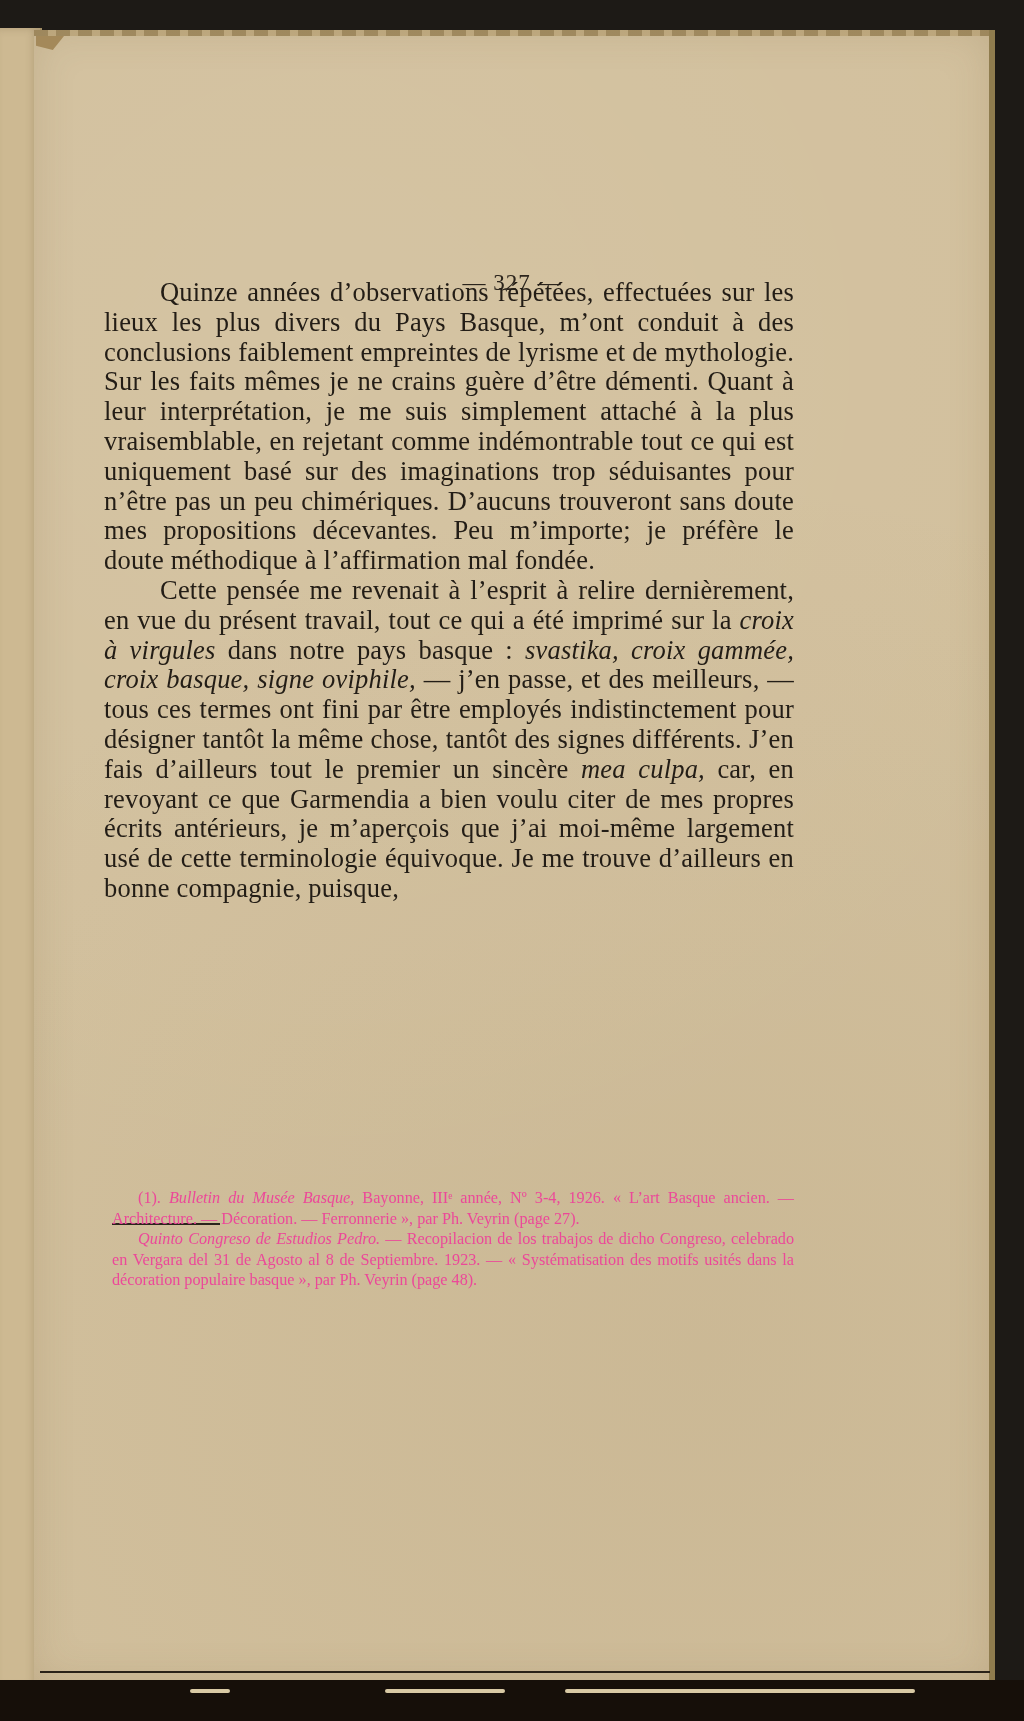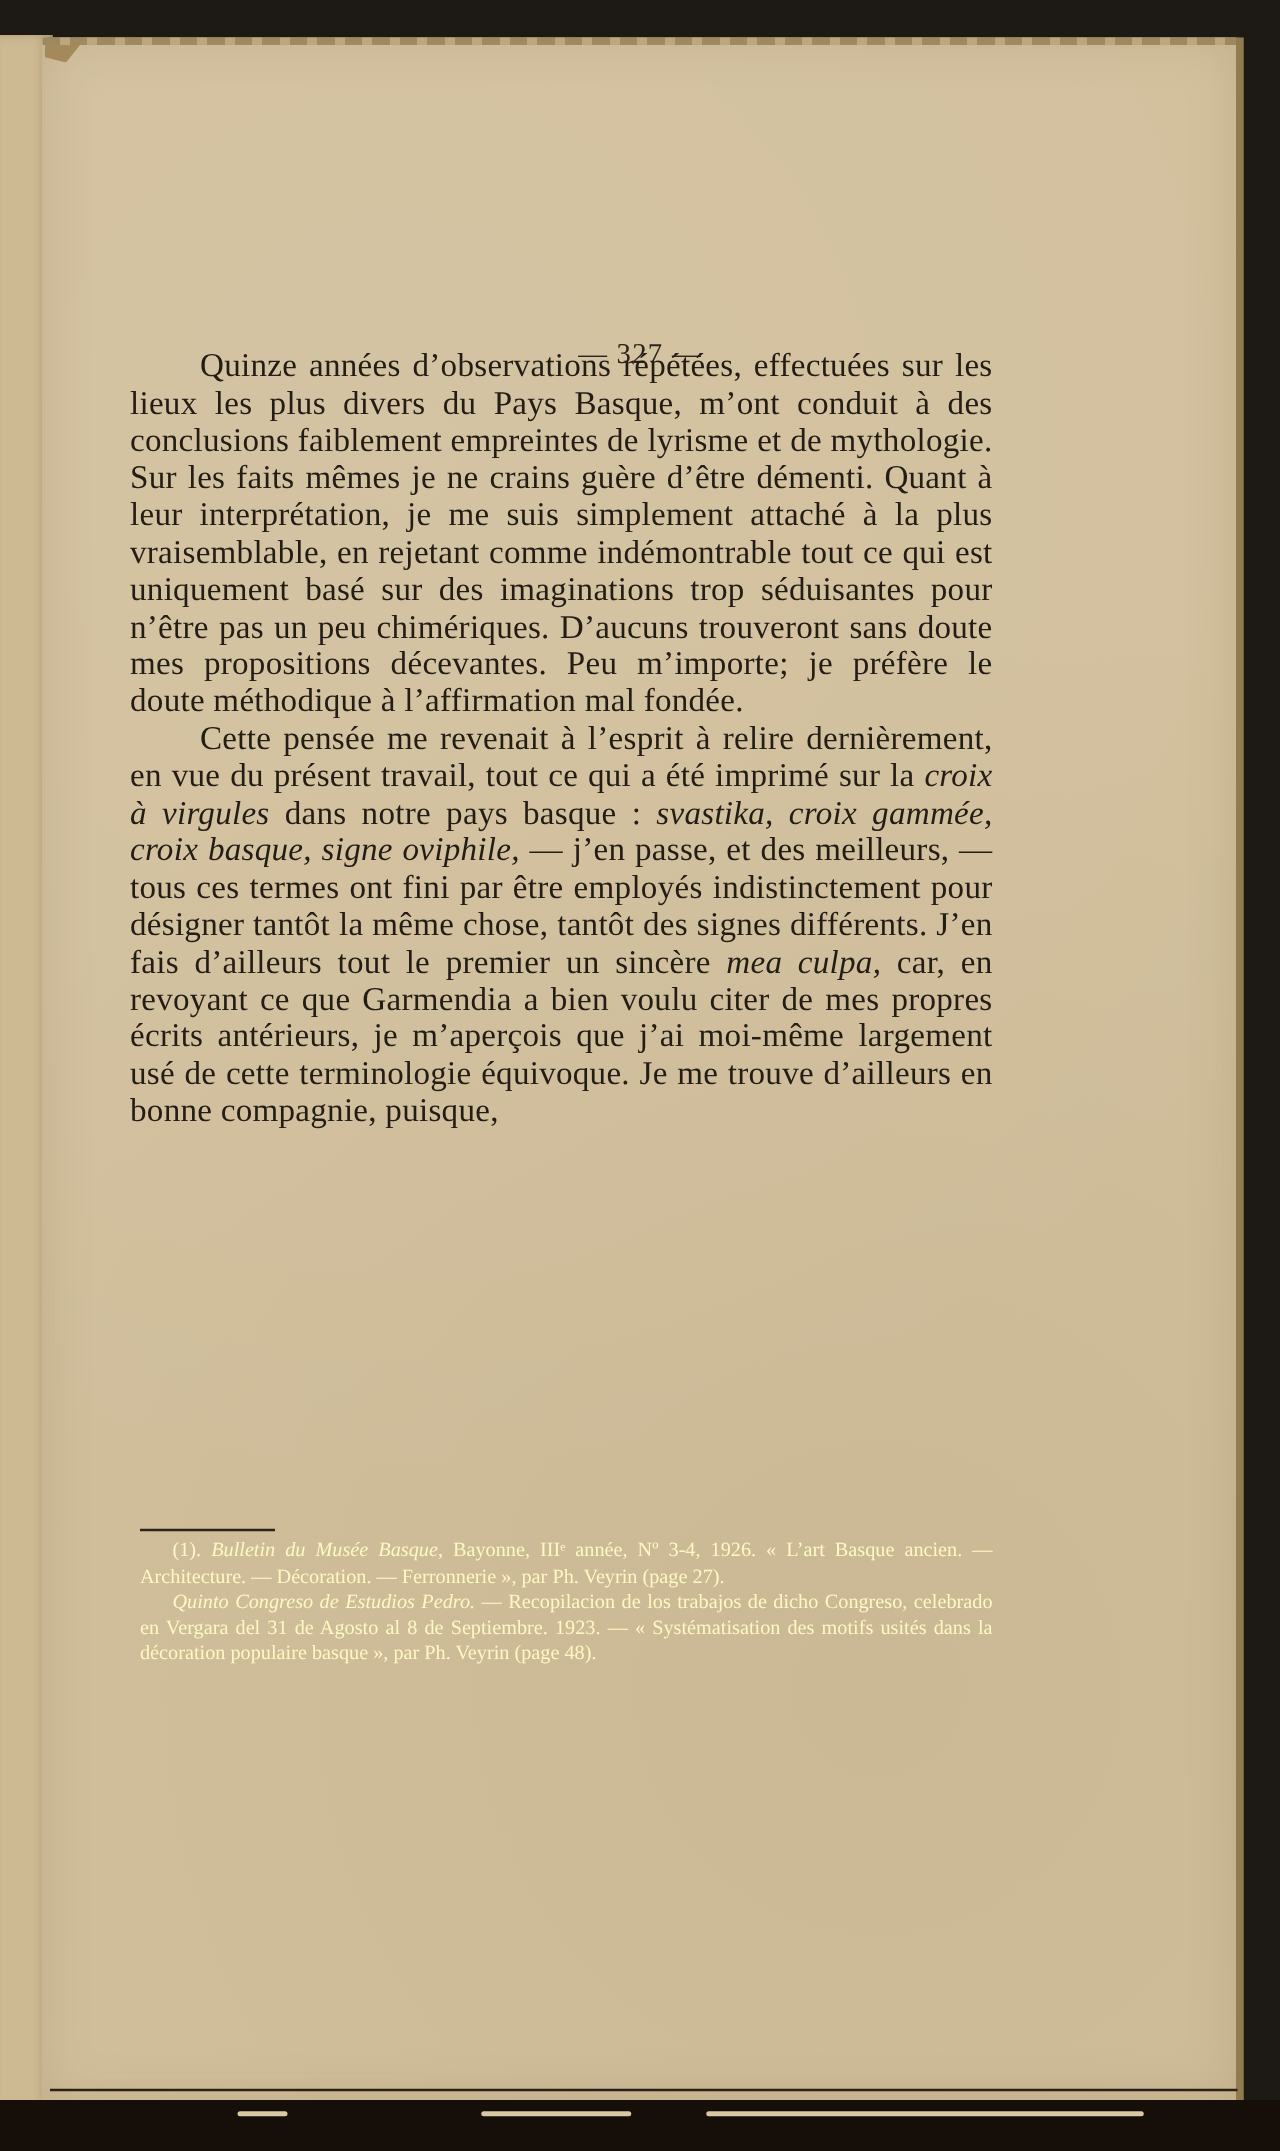--- a/index.html
+++ b/index.html
@@ -57,22 +57,22 @@
     text-align: justify; letter-spacing: 0.2px;
   }
   .body-text p { margin: 0; }
   .body-text p.indent { text-indent: 56px; }
   .body-text em { font-style: italic; }
 
   .footnote-rule {
     position: absolute; left: 112px; top: 1223px; width: 108px; height: 2px; background: #2b241c;
   }
   .footnotes {
-    position: absolute; left: 112px; width: 682px; top: 1230px;
-    color: #fef9c3; font-size: 16.2px; line-height: 20.6px; text-align: justify;
+    position: absolute; left: 112px; width: 682px; top: 1188px;
+    color: #ec4899; font-size: 16.2px; line-height: 20.6px; text-align: justify;
   }
   .footnotes p { margin: 0; text-indent: 26px; }
   .footnotes em { font-style: italic; }
 </style>
 </head>
 <body>
 
 <div class="left-sheet"></div>
 
 <div class="page">

